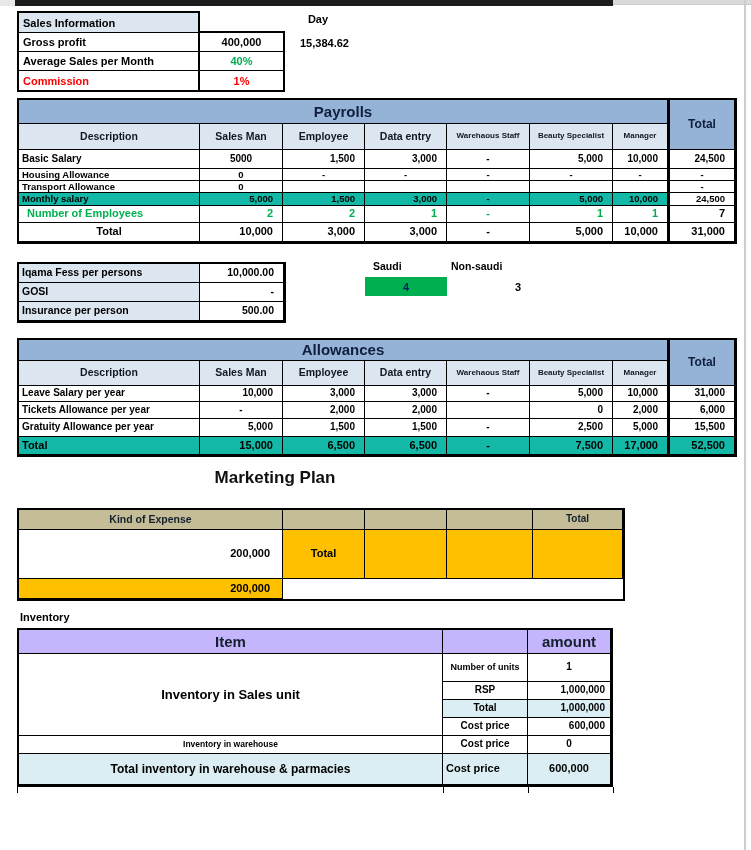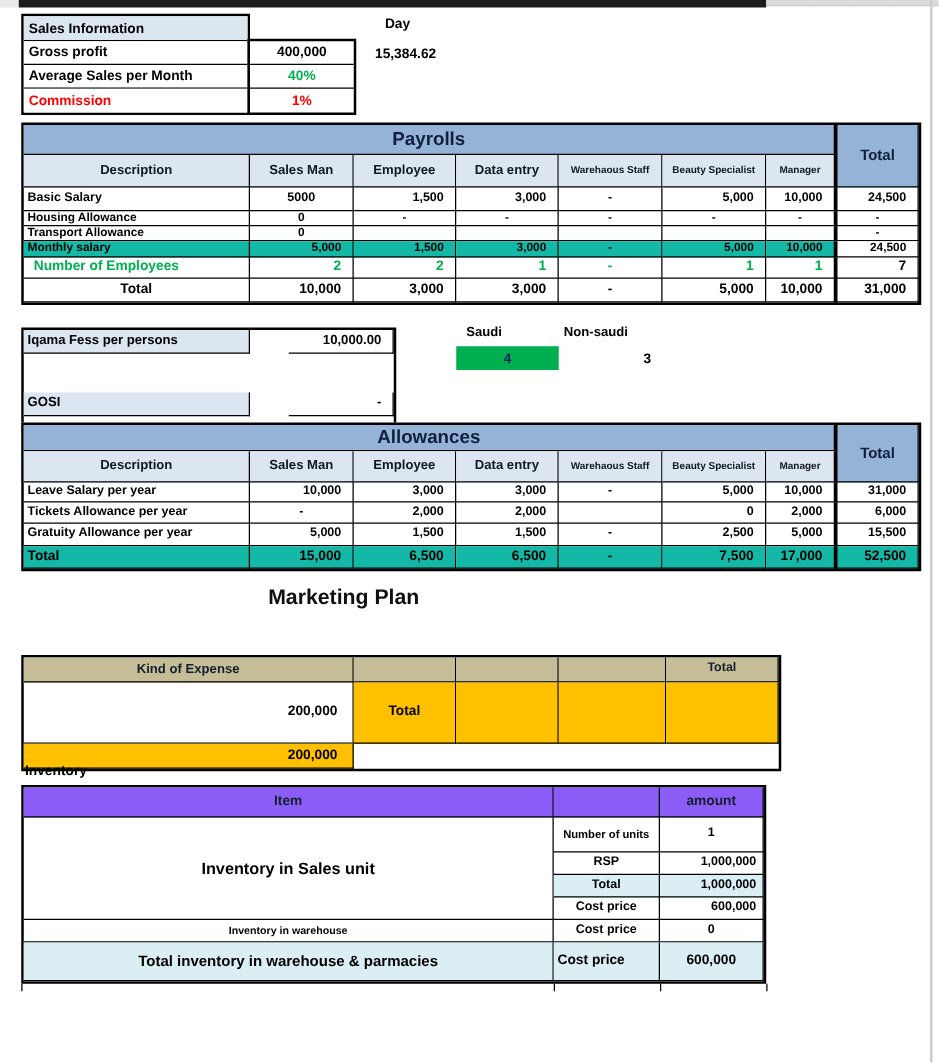--- a/index.html
+++ b/index.html
@@ -49,44 +49,44 @@
              font-size:12px; color:#0f1f3d; border-left:2px solid #000; }
   .hcell { background:#DCE6F1; justify-content:center; text-align:center; font-size:10.5px; color:#101824; }
   .hsm   { font-size:8px; }
   .fs10 { font-size:10px; } .fs95 { font-size:9.5px; } .fs11 { font-size:11px; }
   .rowblue > .cell { background:#14b8a6; }
   .rowgreen > .cell { color:#00B050; }
   .contents { display:contents; }
 
   
   .iqama { left:17px; top:262px; display:grid; border:2px solid #000;
-           grid-template-columns:181px 84px; grid-template-rows:19px 19px 19px;gap:31px; }
+           grid-template-columns:181px 84px; grid-template-rows:19px 19px 19px; }
   .iqama .lab { background:#DCE6F1; font-size:10.5px; }
   .iqama .val { font-size:10.5px; }
   .saudi-label    { left:365px; top:260px; width:82px; font-size:10.5px; padding-left:8px; }
   .nonsaudi-label { left:447px; top:260px; width:85px; font-size:10.5px; padding-left:4px; }
   .saudi-cell { left:365px; top:277px; width:82px; height:19px; background:#00B050;
                 display:flex; align-items:center; justify-content:center; font-size:11px; color:#002060; }
   .nonsaudi-value { left:447px; top:277px; width:80px; height:19px; display:flex;
                     align-items:center; justify-content:flex-end; padding-right:6px; font-size:11px; }
 
   
   .mk-title { left:17px; top:468px; width:516px; text-align:center; font-size:17px; color:#101010; }
-  .mtable { left:17px; top:524px; display:grid; border:2px solid #000;
+  .mtable { left:17px; top:508px; display:grid; border:2px solid #000;
             grid-template-columns:264px 82px 82px 86px 90px; grid-template-rows:20px 49px 20px; }
   .mtable .hd { background:#C4BD97; font-size:10.5px; color:#14202e; }
   .mk-text { grid-column:1/5; justify-content:center; text-align:center; font-size:10.5px; padding:0 24px; }
   .mtable .orange { background:#FFC000; }
 
   
   .inv-label { left:20px; top:611px; font-size:11px; }
   .itable { left:17px; top:628px; display:grid; border:2px solid #000;
             grid-template-columns:424px 85px 83px;
             grid-template-rows:24px 28px 18px 18px 18px 18px 31px; }
-  .itable .hd { background:#8b5cf6; font-size:11px; color:#14202e; }
+  .itable .hd { background:#c4b5fd; font-size:15px; color:#14202e; }
   .inv-merged { grid-column:1; grid-row:2/6; justify-content:center; font-size:13px; }
   .inv-sub { font-size:10px; justify-content:center; text-align:center; }
   .paleblue { background:#DAEEF3; }
   .inv-wh { font-size:8.5px; justify-content:center; }
   .inv-totrow { font-size:12px; justify-content:center; text-align:center; }
   .stub { top:787px; width:1px; height:6px; background:#000; }
 </style>
 </head>
 <body>
 

